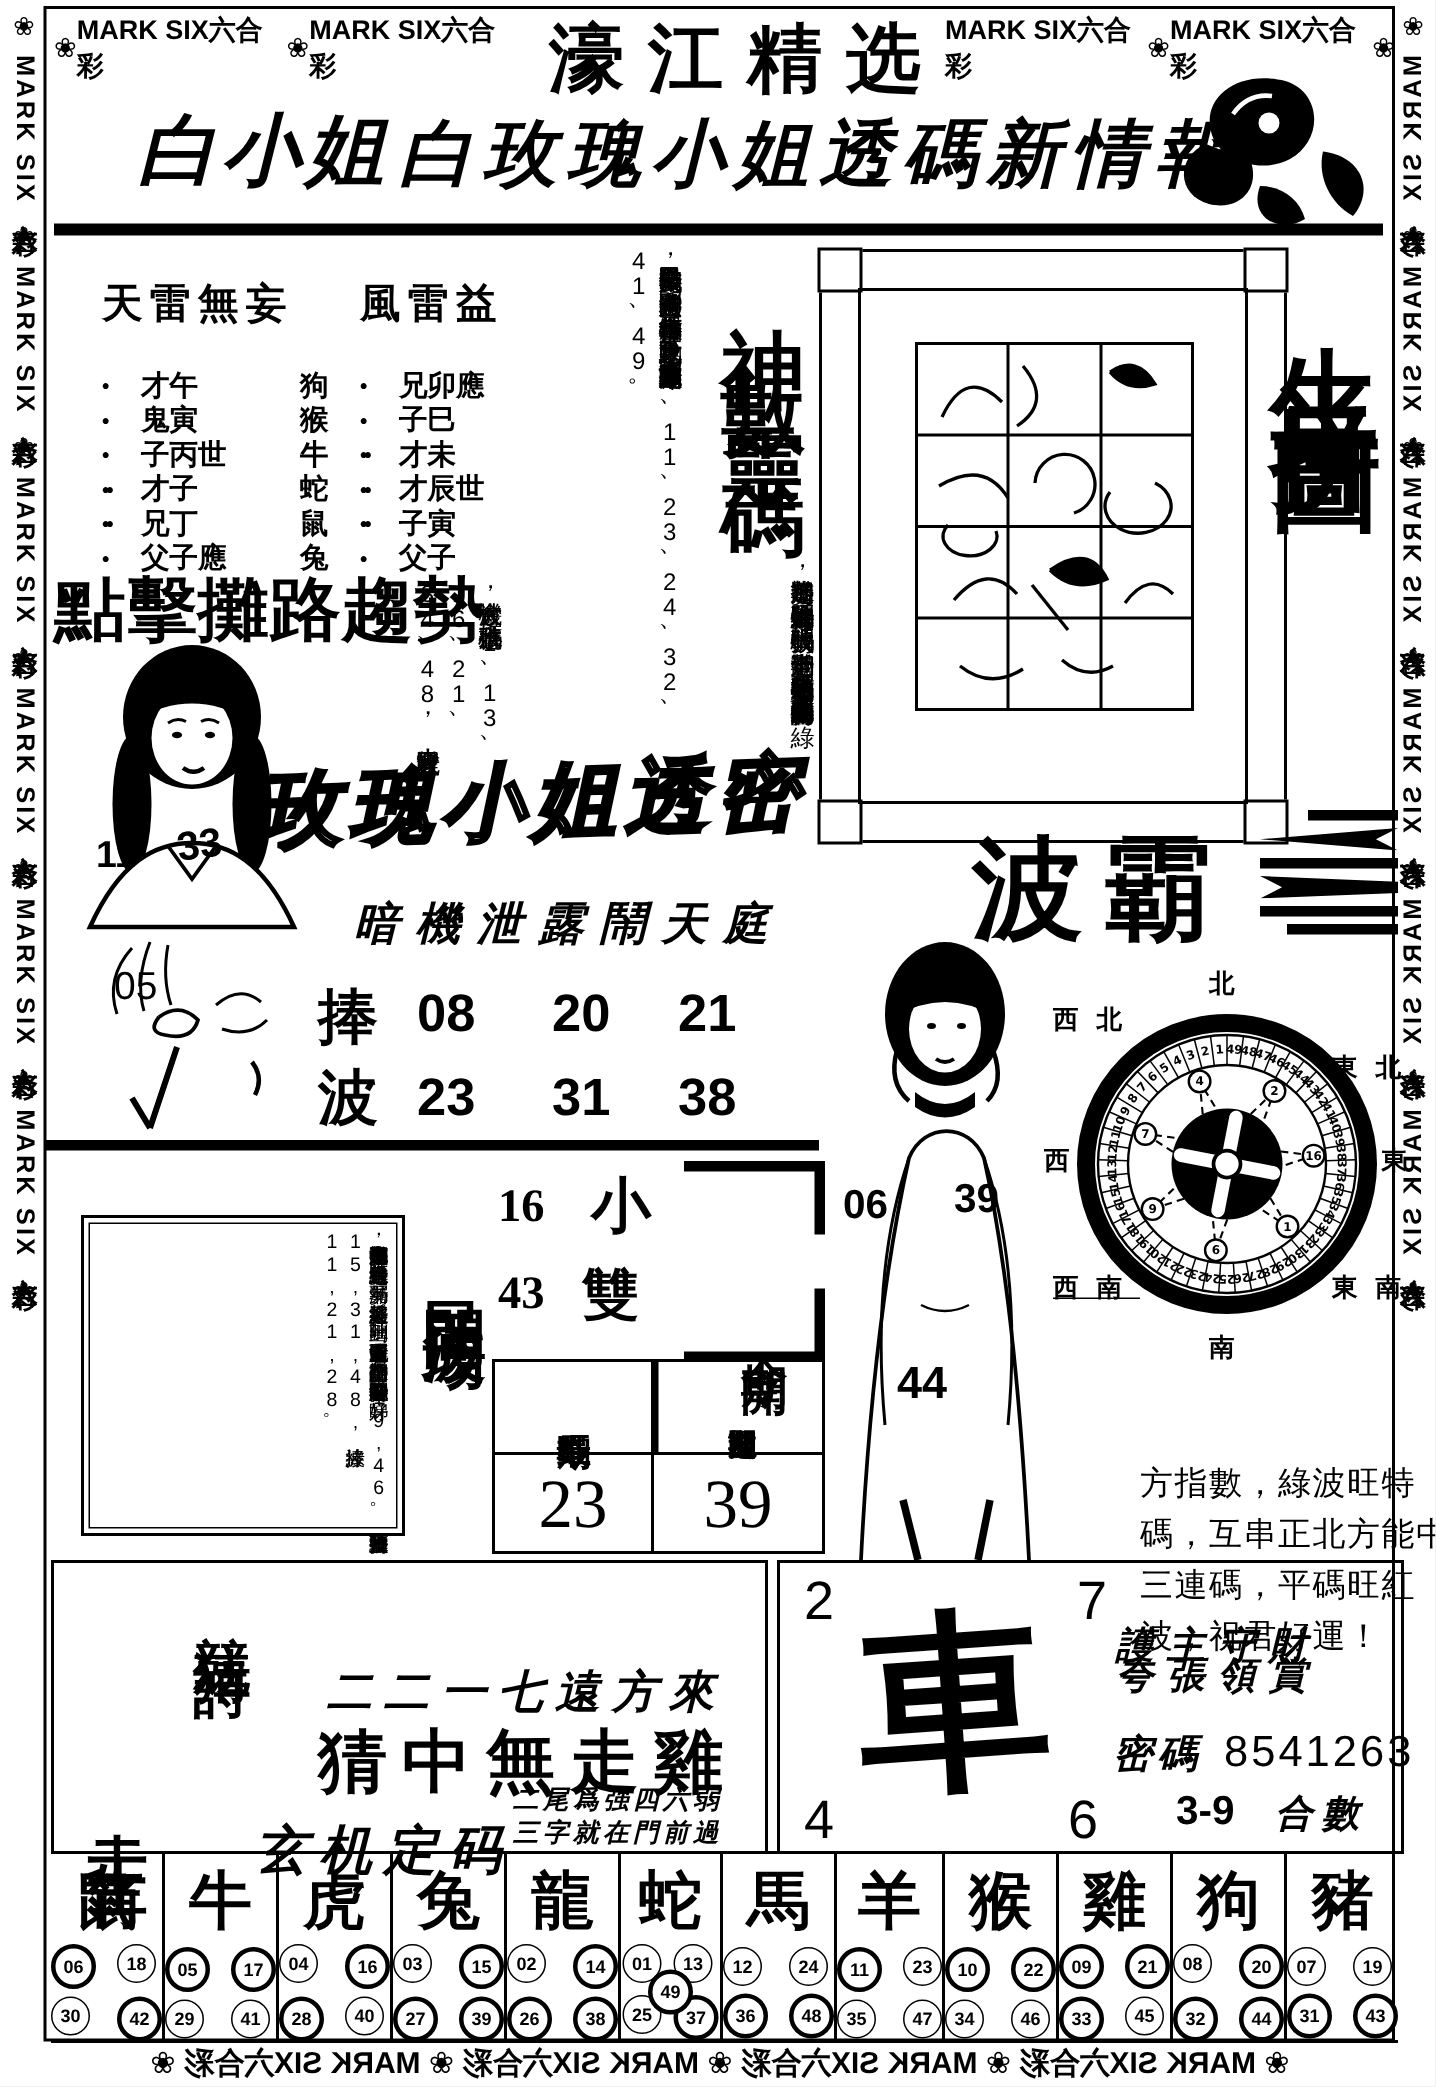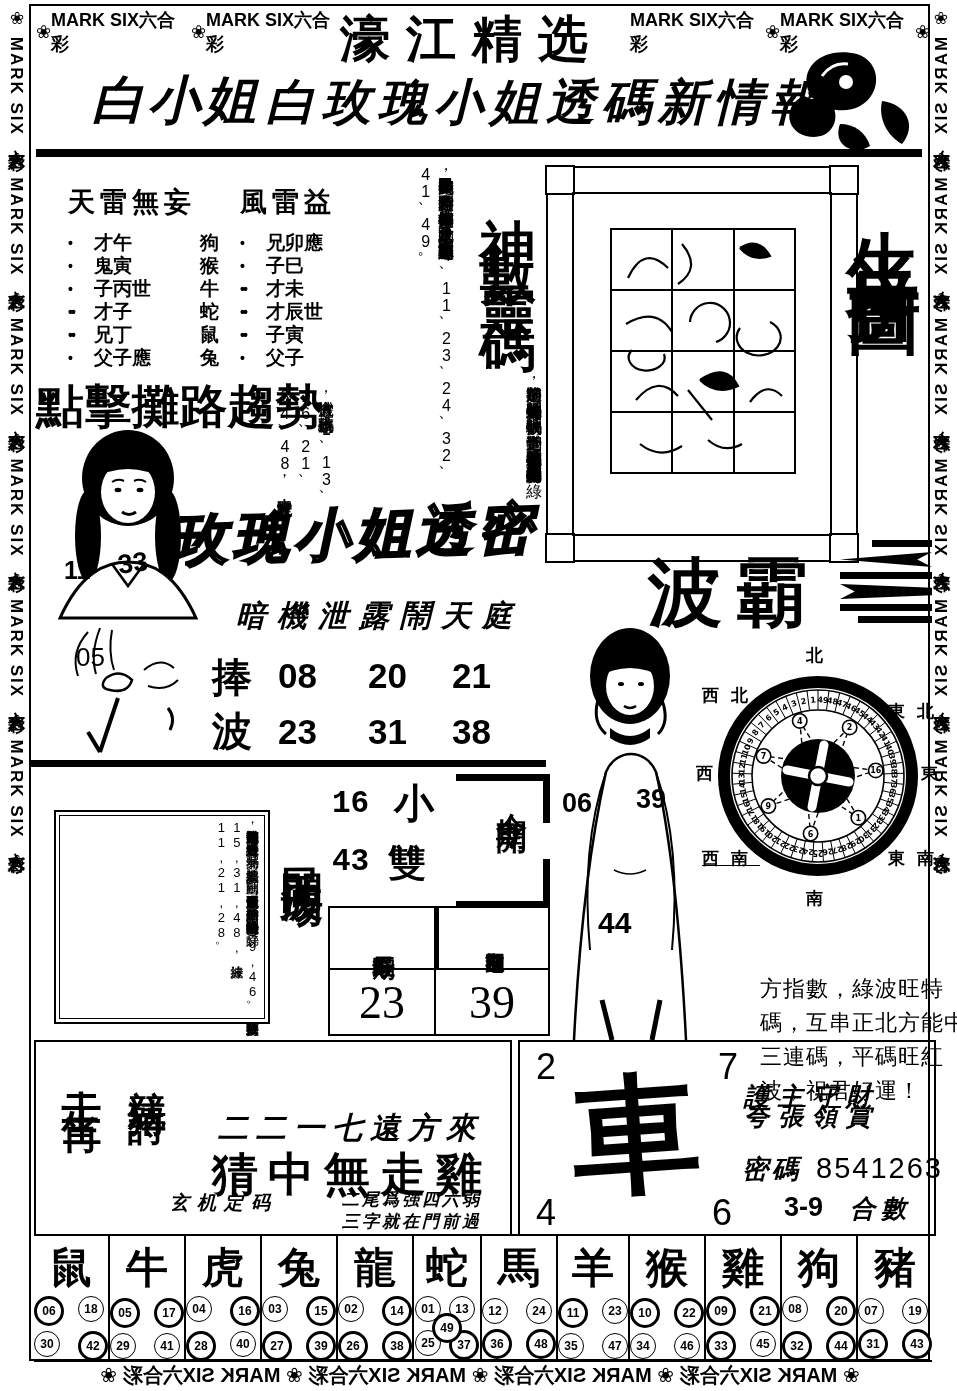--- a/index.html
+++ b/index.html
@@ -1,32 +1,32 @@
 <!DOCTYPE html>
 <html><head>
 <meta charset="utf-8">
 <style>
   html,body{margin:0;padding:0;background:#e8e8e8;}
   #page{position:relative;width:957px;height:1391px;background:#fff;color:#000;
         font-family:"Liberation Sans","DejaVu Sans",sans-serif;overflow:hidden;margin:0 auto;}
   .abs{position:absolute;}
-  .ser{font-family:Liberation Mono, monospace;}
+  .ser{font-family:Liberation Serif, serif;text-align:right;}
   .br{font-family:"Liberation Serif","DejaVu Serif",serif;font-weight:bold;}
   .it{font-style:italic;}
   .vt{writing-mode:vertical-rl;text-orientation:upright;}
   .vside{writing-mode:vertical-rl;}
   .mirror{transform:scaleX(-1);}
   .frame{position:absolute;left:29px;top:4px;width:897px;height:1353px;border:2.5px solid #000;}
   .hr{position:absolute;background:#000;}
   .outline{color:#fff;-webkit-text-stroke:2.4px #000;text-shadow:0 0 0 #000;}
   .hexrow{display:flex;align-items:center;height:23px;font-size:19px;font-weight:bold;}
   .hexrow .dot{width:26px;font-size:14px;letter-spacing:-2px;}
   .hexrow .hname{width:106px;}
   .hexrow .hanimal{width:30px;}
-  .hextitle{font-size:27px;font-weight:bold;letter-spacing:5px;margin-bottom:11px;}
+  .hextitle{font-size:27px;font-weight:bold;letter-spacing:5px;margin-bottom:25px;}
   .pgrid{display:grid;grid-template-columns:repeat(3,1fr);grid-template-rows:repeat(4,1fr);
          background:#000;gap:2px;border:2px solid #000;}
   .pgrid>div{background:#fff;}
   .psq{position:absolute;width:26px;height:26px;background:#fff;border:2.5px solid #000;}
   .cnum{display:flex;align-items:center;justify-content:center;width:24px;height:24px;
         border:1.6px solid #000;border-radius:50%;font-size:12px;font-weight:bold;background:#fff;}
   .cnum.b{border-width:3px;}
   .zcell{flex:1;border-left:2px solid #000;display:flex;flex-direction:column;align-items:center;padding-top:4px;}
   .zcell:first-child{border-left:none;}
   .zicon{font-size:42px;line-height:56px;height:58px;font-family:"Liberation Serif","DejaVu Serif",serif;font-weight:bold;}
@@ -258,21 +258,21 @@
   </svg>
   <div class="abs" style="left:562px;top:788px;font-size:27px;font-weight:bold;">06</div>
   <div class="abs" style="left:636px;top:784px;font-size:27px;font-weight:bold;">39</div>
   <div class="abs" style="left:598px;top:906px;font-size:30px;font-weight:bold;">44</div>
 
   <div class="abs" style="left:698px;top:646px;width:240px;height:262px;">
     <div class="dirlab" style="left:108px;top:-2px;letter-spacing:0;">北</div>
     <div class="dirlab" style="left:108px;bottom:-2px;letter-spacing:0;">南</div>
     <div class="dirlab" style="left:-2px;top:116px;letter-spacing:0;">西</div>
     <div class="dirlab" style="right:0px;top:116px;letter-spacing:0;">東</div>
-    <div class="dirlab" style="left:4px;top:38px;text-align:center;">西北</div>
+    <div class="dirlab" style="left:4px;top:22px;text-align:center;">西北</div>
     <div class="dirlab" style="right:-8px;top:54px;">東北</div>
     <div class="dirlab" style="left:4px;bottom:38px;text-decoration:underline;">西南</div>
     <div class="dirlab" style="right:-8px;bottom:38px;">東南</div>
     <svg id="compassSvg" class="abs" style="left:18px;top:24px;" width="204" height="214" viewBox="0 0 204 214">
       <circle cx="102" cy="106" r="94" fill="none" stroke="#000" stroke-width="12"></circle>
       <circle cx="102" cy="106" r="86" fill="#fff" stroke="#000" stroke-width="1.6"></circle>
       <circle cx="102" cy="106" r="66" fill="#fff" stroke="#000" stroke-width="1.6"></circle>
       <g id="ringG">
           <text x="97.13066328146583" y="30.15615015097444" transform="rotate(-3.6734693877551052 97.13066328146583 30.15615015097444)" class="rnum">1</text>
           <text x="87.47194421869571" y="31.40150406867903" transform="rotate(-11.020408163265301 87.47194421869571 31.40150406867903)" class="rnum">2</text>
@@ -438,21 +438,21 @@
       <div class="mtd num-big" style="width:104px;border-right:2px solid #000;">23</div>
       <div class="mtd num-big" style="flex:1;">39</div>
     </div>
   </div>
 
   <div class="abs" style="left:34px;top:1040px;width:474px;height:192px;border:2px solid #000;">
     <div class="abs vt ser" style="left:20px;top:16px;width:50px;height:164px;font-size:40px;font-weight:800;letter-spacing:8px;">十二生肖</div>
     <div class="abs vt br" style="left:86px;top:18px;width:50px;height:140px;font-size:38px;letter-spacing:8px;">競猜詩</div>
     <div class="abs br it" style="left:182px;top:66px;font-size:30px;letter-spacing:8px;white-space:nowrap;">二二一七遠方來</div>
     <div class="abs br" style="left:176px;top:102px;font-size:46px;font-weight:900;letter-spacing:10px;white-space:nowrap;">猜中無走雞</div>
-    <div class="abs br it" style="left:134px;top:148px;font-size:19px;letter-spacing:8px;font-family:Liberation Mono, monospace;">玄机定码</div>
+    <div class="abs br it" style="left:134px;top:168px;font-size:35px;letter-spacing:8px;font-family:Liberation Mono, monospace;">玄机定码</div>
     <div class="abs br it" style="left:306px;top:146px;font-size:17px;letter-spacing:3px;">二尾爲强四六弱</div>
     <div class="abs br it" style="left:306px;top:168px;font-size:17px;letter-spacing:3px;">三字就在門前過</div>
   </div>
 
   <div class="abs" style="left:518px;top:1040px;width:414px;height:192px;border:2px solid #000;">
     <div class="abs" style="left:16px;top:4px;font-size:36px;">2</div>
     <div class="abs" style="left:198px;top:4px;font-size:36px;">7</div>
     <div class="abs" style="left:16px;bottom:0px;font-size:36px;">4</div>
     <div class="abs" style="left:192px;bottom:0px;font-size:36px;">6</div>
     <div class="abs br" style="left:52px;top:8px;font-size:128px;font-weight:900;transform:rotate(-4deg);">車</div>

